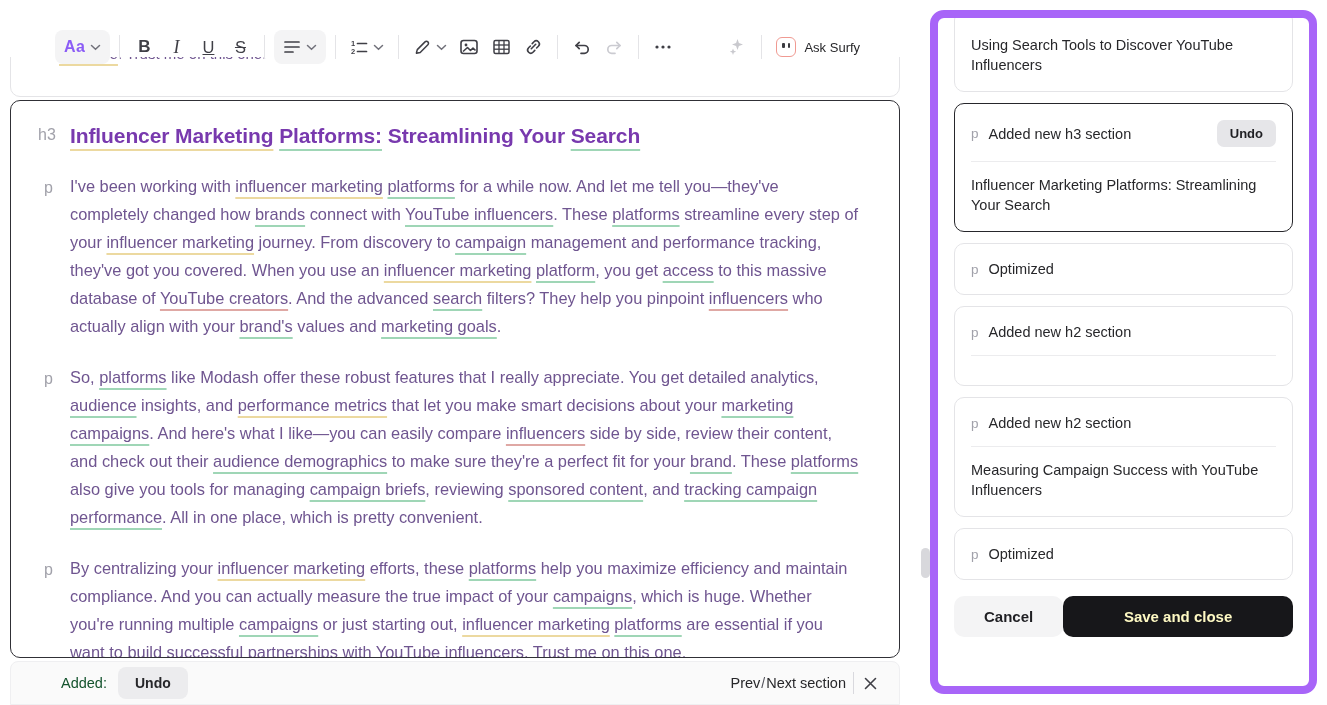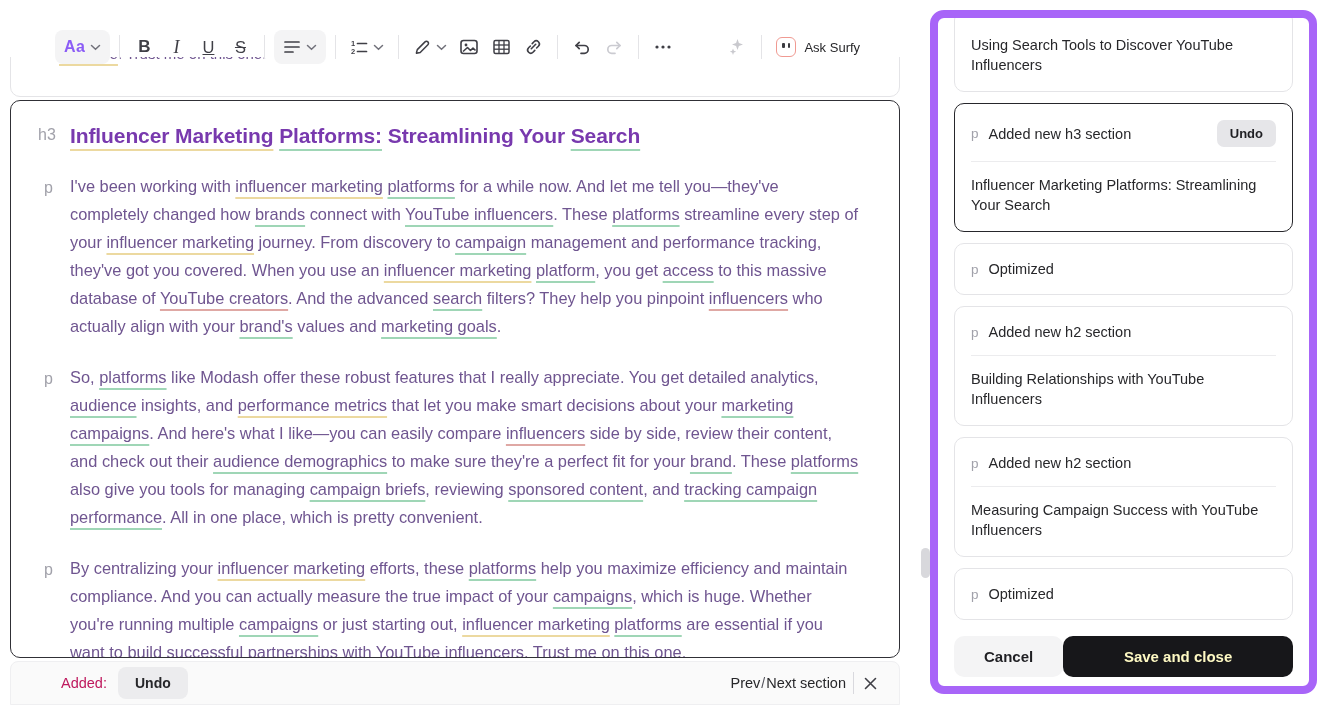--- a/index.html
+++ b/index.html
@@ -66,21 +66,21 @@
   .h3blk .mk { text-underline-offset:6px; }
   .mk-yellow { text-decoration-color:var(--mark-yellow); }
   .mk-teal   { text-decoration-color:var(--mark-teal); }
   .mk-pink   { text-decoration-color:var(--mark-pink); }
 
   .editor-footer {
     position:absolute; left:10px; top:661px; width:890px; height:44px;
     background:#fafafa; border:1px solid #efeff1; border-radius:8px 8px 0 0;
     display:flex; align-items:center; padding:0 18px 0 50px; z-index:3;
   }
-  .editor-footer .added { color:#be185d; font-size:14.5px; }
+  .editor-footer .added { color:#14532d; font-size:14.5px; }
   .btn-soft {
     border:none; background:#ececee; color:#27272a; font-weight:700; font-size:14px;
     padding:8px 17px; border-radius:8px; margin-left:11px; cursor:pointer;
     font-family:"Liberation Sans", sans-serif;
   }
   .ef-right { margin-left:auto; display:flex; align-items:center; }
   .nav-link { border:none; background:none; font-size:14.5px; color:#27272a; cursor:pointer; padding:2px 1px; font-family:"Liberation Sans", sans-serif;}
   .nav-slash { color:#52525b; font-size:14px; }
   .ef-sep { width:1px; height:22px; background:#d9d9de; margin:0 6px; }
   .close-btn { border:none; background:none; cursor:pointer; padding:4px; }
@@ -305,21 +305,20 @@
             <span class="ptag">p</span>
             <span class="action">Optimized</span>
           </div>
         </div>
         <div class="card">
           <div class="hdr">
             <span class="ptag">p</span>
             <span class="action">Added new h2 section</span>
           </div>
           <div class="divider"></div>
-          <div class="title">Building Relationships with YouTube Influencers</div>
         </div>
         <div class="card">
           <div class="hdr">
             <span class="ptag">p</span>
             <span class="action">Added new h2 section</span>
           </div>
           <div class="divider"></div>
           <div class="title">Measuring Campaign Success with YouTube Influencers</div>
         </div>
         <div class="card">

